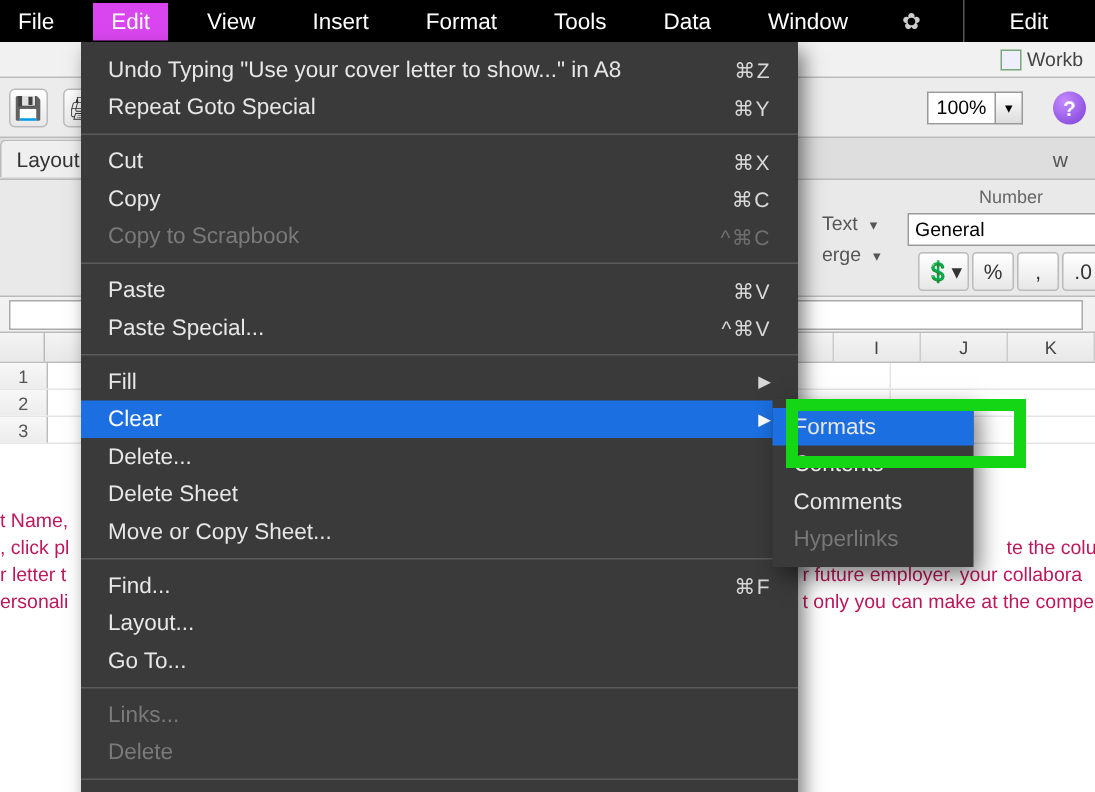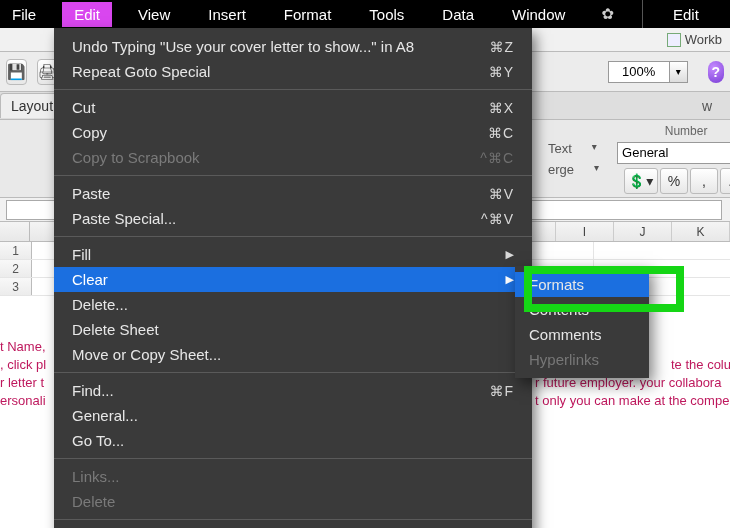--- a/index.html
+++ b/index.html
@@ -14,42 +14,42 @@
 
 
 .wbstrip { display: flex; align-items: center; height: 24px; background: #f1f1f1; border-bottom: 1px solid #bbb; padding-left: 6px; }
 .wbtab { display: flex; align-items: center; gap: 4px; margin-left: auto; margin-right: 0; padding: 2px 8px; font-size: 13px; color: #444; }
 .wbtab .sq { width: 14px; height: 14px; border: 1px solid #7a7; background: #eef; }
 
 
 .toolbar { display: flex; align-items: center; height: 40px; padding: 4px 6px; gap: 10px; background: #ececec; border-bottom: 1px solid #bbb; }
 .tbbtn { width: 26px; height: 26px; border: 1px solid #bbb; background: linear-gradient(#fff,#e7e7e7); border-radius: 4px; display: flex; align-items: center; justify-content: center; font-size: 15px; color: #333; }
 .zoombox { display: flex; align-items: center; margin-left: 540px; }
-.zoombox input { width: 62px; height: 22px; font-size: 13px; text-align: center; border: 1px solid #999; }
+.zoombox input { width: 46px; height: 22px; font-size: 13px; text-align: center; border: 1px solid #999; }
 .zoombox .drop { width: 18px; height: 22px; border: 1px solid #999; border-left: none; background: linear-gradient(#fff,#ddd); display:flex;align-items:center;justify-content:center;font-size:10px;}
 .helpq { width: 22px; height: 22px; border-radius: 11px; background: radial-gradient(circle at 35% 30%, #c58bff, #7a3ed6); color: #fff; font-size: 14px; font-weight: bold; display:flex;align-items:center;justify-content:center; margin-left: 10px;}
 
 
 .ribbonTabs { display: flex; align-items: center; background: #dedede; border-bottom: 1px solid #bbb; height: 28px; font-size: 14px; }
 .ribbonTabs .tab { padding: 4px 10px; color: #555; }
 .ribbonTabs .tab.active { background: #efefef; border: 1px solid #bbb; border-bottom: none; border-radius: 4px 4px 0 0; color: #333; }
 .ribbonTabs .spacer { flex: 1; }
 .ribbonTabs .rightTab { padding: 4px 18px 4px 10px; color:#555; }
 
 .ribbonBody { display: flex; align-items: center; height: 78px; background: #e9e9e9; border-bottom: 1px solid #bbb; padding: 6px 8px; gap: 6px; }
 .ribbonGroup { display:flex; flex-direction:column; align-items:center; gap:4px; font-size:11px; color:#555;}
 .ribbonGroup .hdr { font-size: 12px; color: #666; text-align: center; width: 100%; }
 .ribbonGroup.number { margin-left: 560px; width: 150px; }
 .numberSel { display:block; width: 138px; height: 22px; border:1px solid #999; background:#fff; font-size:13px; padding: 2px 4px; }
 .numBtnRow { display:flex; gap:2px; }
 .numBtnRow .nb { width:28px; height:26px; border:1px solid #bbb; background:linear-gradient(#fff,#e7e7e7); display:flex; align-items:center; justify-content:center; font-size:14px; color:#333; border-radius:3px;}
 .numBtnRow .nb.wide { width: 34px; }
 .vline { width:1px; background:#ccc; height:60px; }
 .mergeWrap { display:flex; flex-direction:column; align-items:flex-start; gap:6px; font-size:13px; color:#555; padding-right:6px;}
-.mergeWrap .line { display:flex; align-items:flex-start; gap:20px; }
+.mergeWrap .line { display:flex; align-items:flex-end; gap:8px; }
 .mergeWrap .chev { font-size:10px;}
 
 
 .frmrow { display:flex; align-items:center; height:24px; background:#f1f1f1; border-bottom:1px solid #bbb;}
 .nameBox { width:62px; height:20px; border:1px solid #aaa; background:#fff; margin:0 6px; font-size:12px; padding:2px 4px;}
 .fxbar { flex:1; height:20px; border:1px solid #aaa; background:#fff; margin-right:8px;}
 
 
 .sheet { position: relative; background:#fff; height: 330px; }
 .colHdrRow { display:flex; background:linear-gradient(#f4f4f4,#e8e8e8); border-bottom:1px solid #bbb; height:20px; font-size:12px; color:#444; }
@@ -250,21 +250,21 @@
   <div class="item">
       <span class="lbl">Move or Copy Sheet...</span>
       <span></span>
     </div>
   <hr>
   <div class="item">
       <span class="lbl">Find...</span>
       <span class="accel">⌘F</span>
     </div>
   <div class="item">
-      <span class="lbl">General...</span>
+      <span class="lbl">Layout...</span>
       <span></span>
     </div>
   <div class="item">
       <span class="lbl">Go To...</span>
       <span></span>
     </div>
   <hr>
   <div class="item disabled">
       <span class="lbl">Links...</span>
       <span></span>

